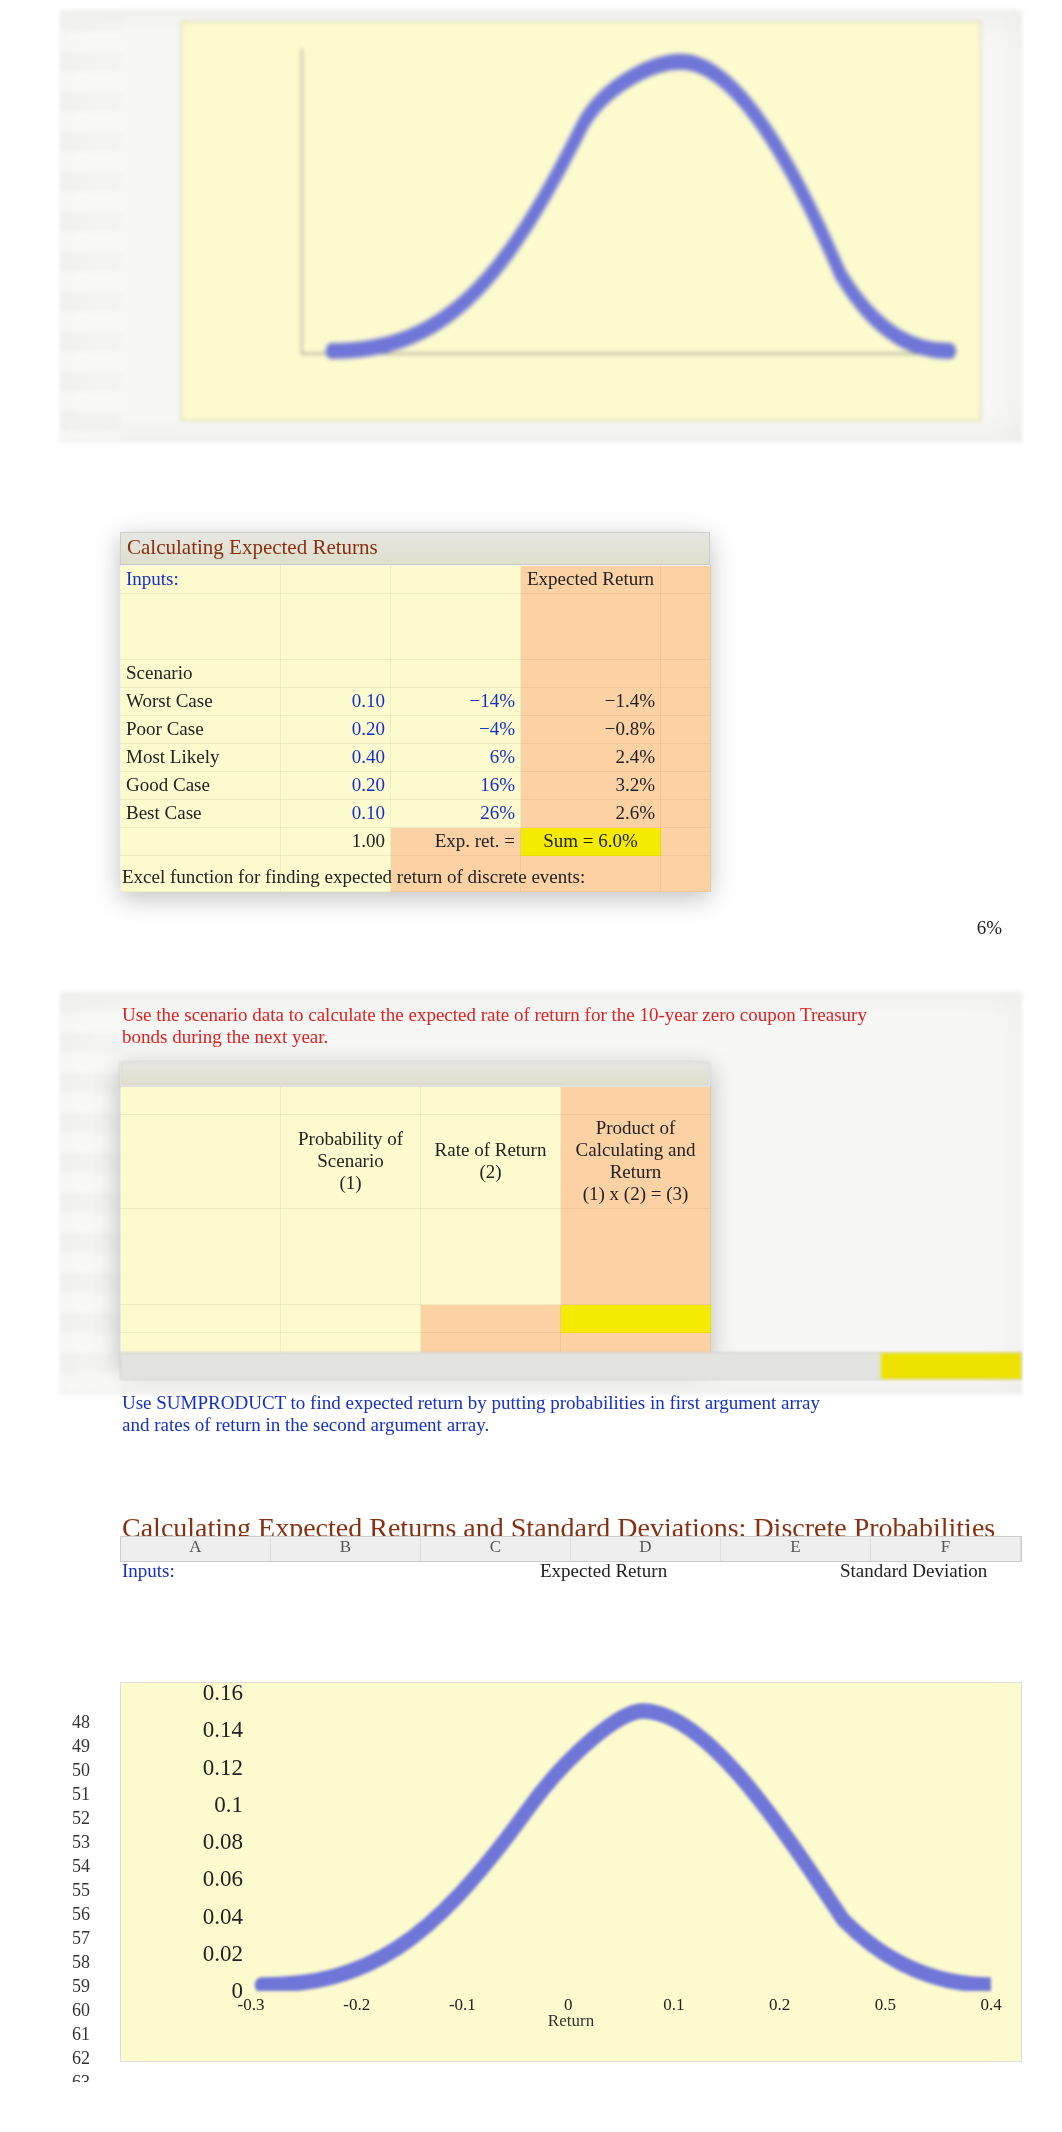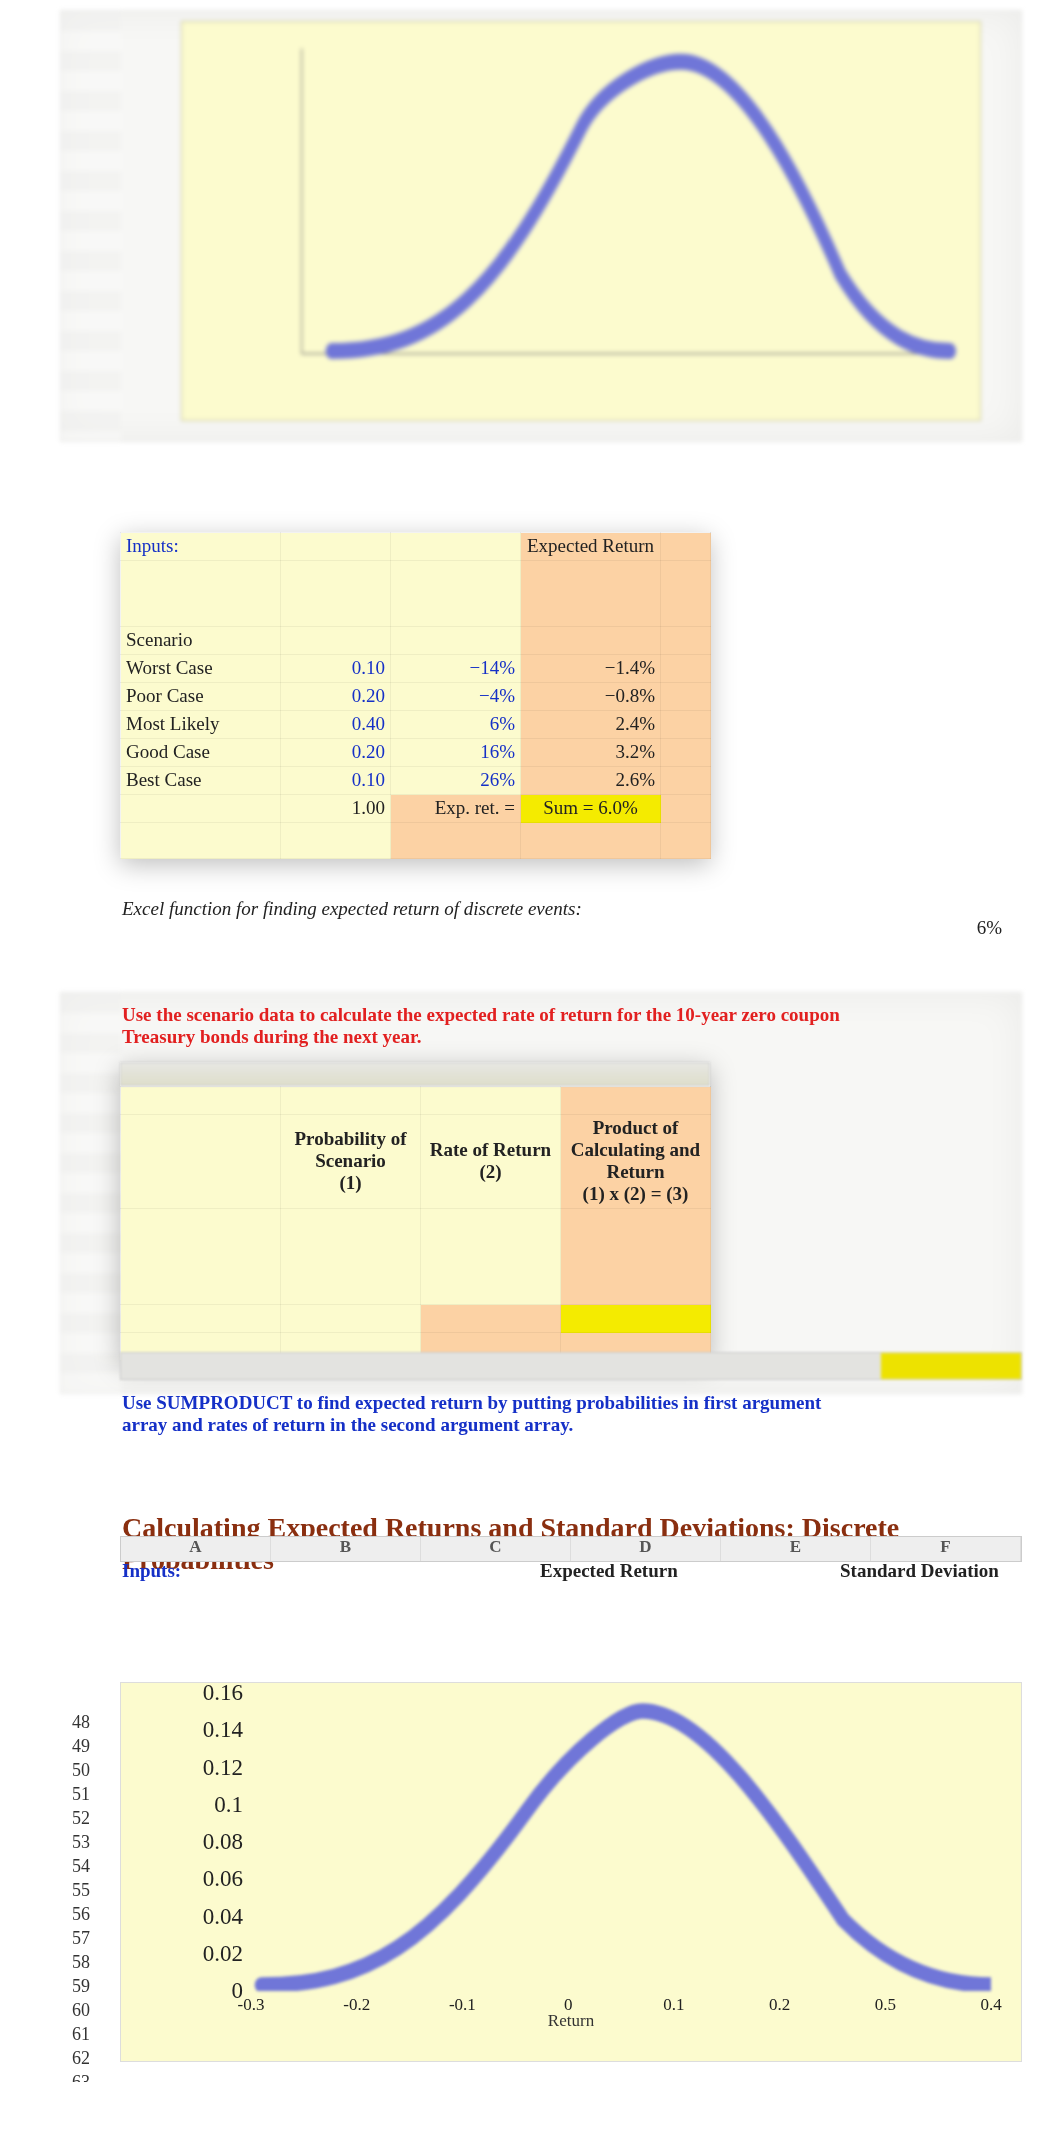--- a/index.html
+++ b/index.html
@@ -45,20 +45,21 @@
       <svg class="curve" viewBox="0 0 800 300" preserveAspectRatio="none">
         <line x1="120" y1="20" x2="120" y2="250" stroke="#777" stroke-width="1"></line>
         <line x1="120" y1="250" x2="760" y2="250" stroke="#777" stroke-width="1"></line>
         <path d="M150 248 C260 248 320 200 400 80 C420 50 470 30 500 30 C560 30 620 120 660 190 C700 240 740 248 770 248" fill="none" stroke="#7076d8" stroke-width="12" stroke-linecap="round"></path>
       </svg>
     </div>
   </div>
 
   <div style="position:relative;height:550px;">
     <div class="tablewrap softshadow" style="top:90px;">
+      <div class="titlebar brown">Calculating Expected Returns</div>
       <table class="grid">
         <colgroup>
             <col style="width:160px">
             <col style="width:110px">
             <col style="width:130px">
             <col style="width:140px">
             <col style="width:50px">
           </colgroup>
         <tbody>
             <tr>
@@ -127,25 +128,25 @@
         <tr>
               <td class="lightyellow" style="height:30px"></td>
               <td class="lightyellow"></td>
               <td class="peach"></td>
               <td class="peach"></td>
               <td class="peach"></td>
             </tr>
       </tbody>
         </table>
     </div>
-    <div class="note" style="top:456px;font-style:italic;">Excel function for finding expected return of discrete events:</div>
+    <div class="note" style="top:424px;">Excel function for finding expected return of discrete events:</div>
     <div style="position:absolute;right:60px;top:475px;">6%</div>
   </div>
 
-  <div style="position:relative;height:690px;font-weight:bold;">
+  <div style="position:relative;height:690px;">
 
     <div class="blurpanel" style="position:absolute;left:60px;right:40px;top:0;height:400px;filter:blur(2px);">
        <div class="rowstripes"></div>
     </div>
     <div class="note dred" style="top:12px;width:780px;"> Use the scenario data to calculate the expected rate of return for the 10-year zero coupon Treasury bonds during the next year.</div>
 
     <div class="tablewrap softshadow" style="top:70px;">
       <div class="titlebar" style="height:16px;filter:blur(1px);"></div>
       <table class="grid">
         <colgroup>

